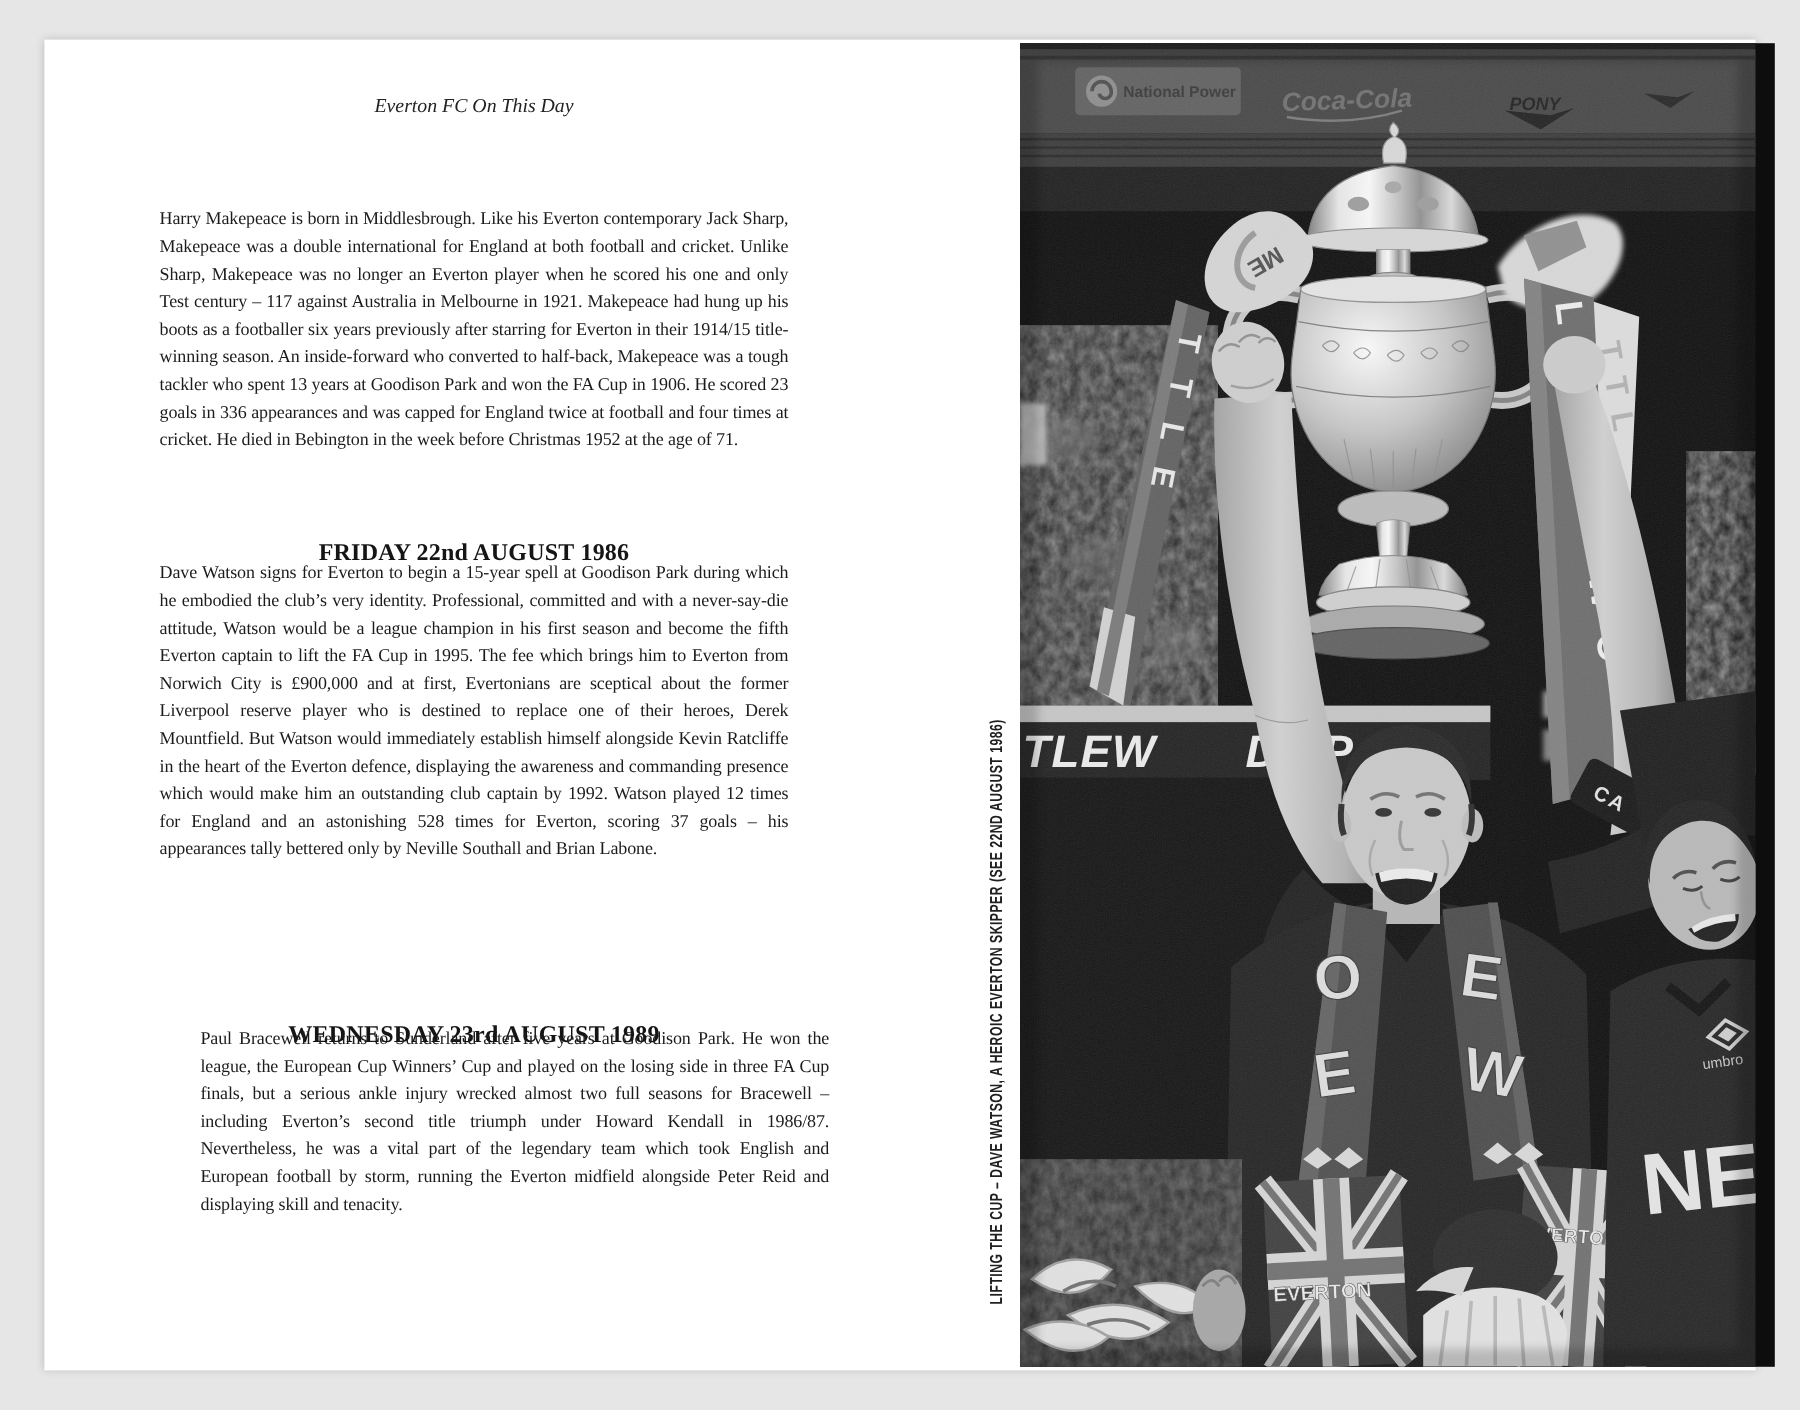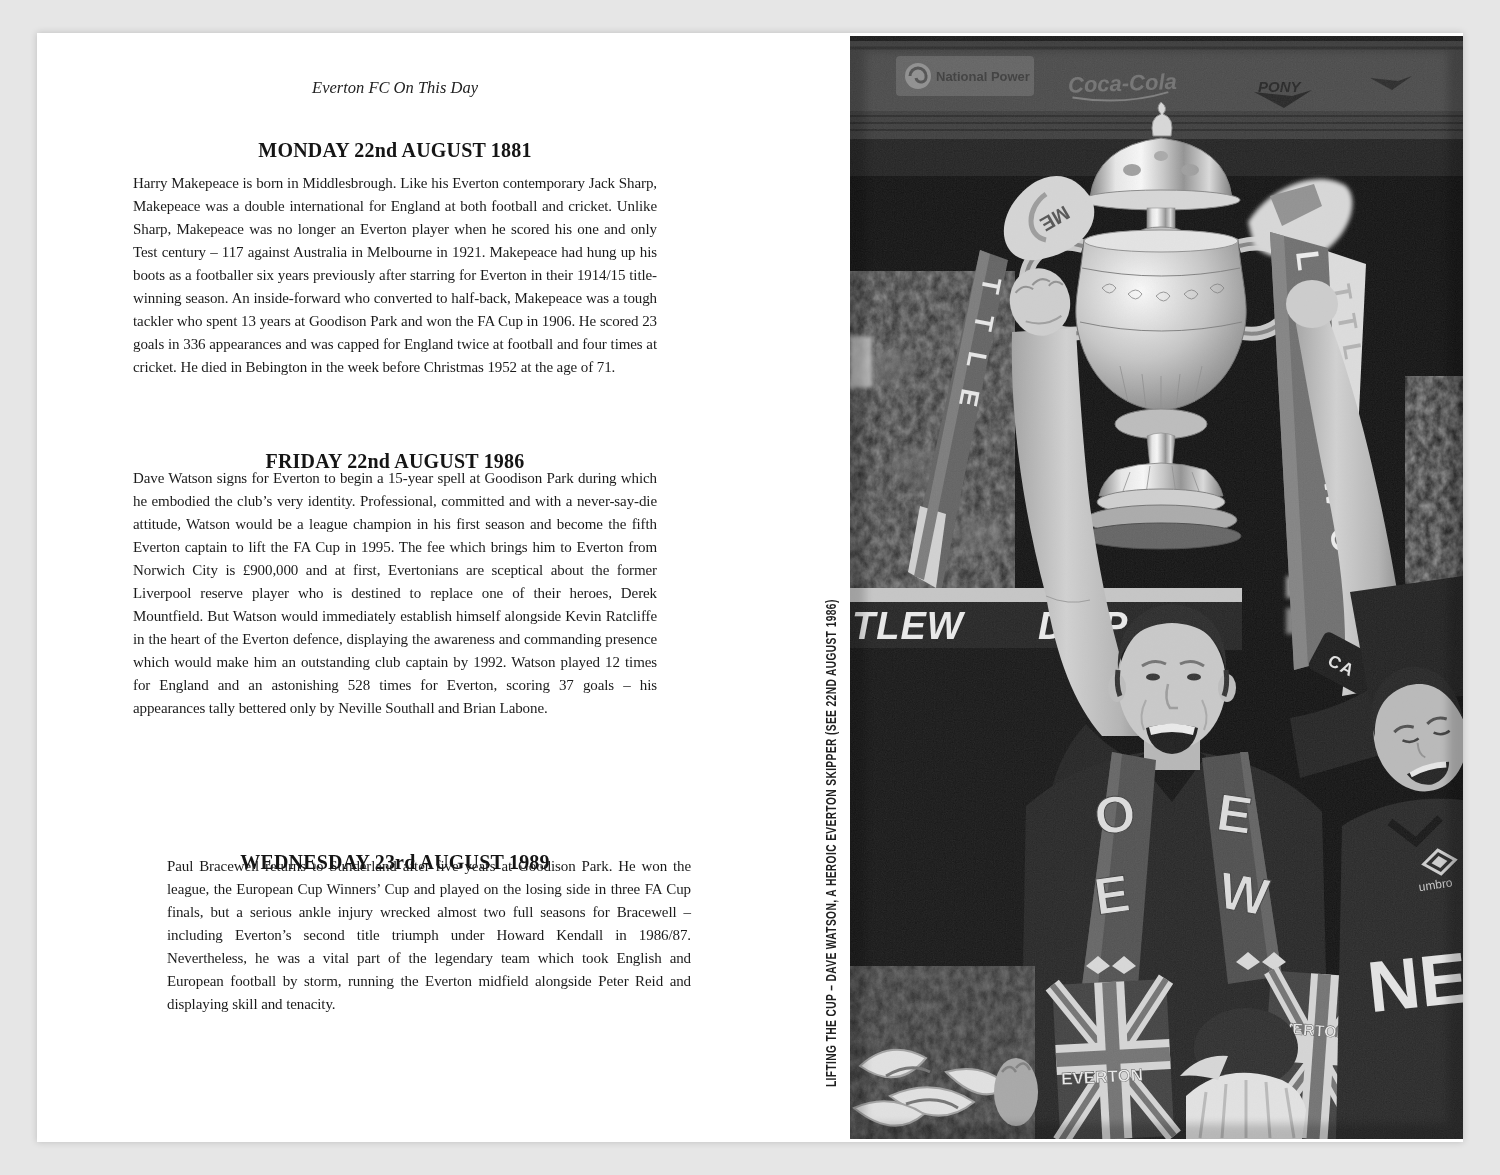--- a/index.html
+++ b/index.html
@@ -28,33 +28,32 @@
   .h3{top:818px;} .p3{top:822px;margin-left:34px;}
   .page-number{top:1043px;text-align:center;font-size:16.5px;}
   .photo-caption{
     position:absolute;left:786px;top:1054px;
     transform-origin:0 0;transform:rotate(-90deg) scaleX(.70);
     white-space:nowrap;font-family:"Liberation Sans",sans-serif;
     font-weight:bold;font-size:14.5px;letter-spacing:.6px;color:#1f1f1f;
   }
   .photo{
     position:absolute;left:813px;top:3px;width:613px;height:1103px;
-    background:#0d0d0d;overflow:hidden;
+    background:#0d0d0d;overflow:hidden;padding-left:16px;
   }
   .photo svg{position:absolute;left:0;top:0;}
   svg text{font-family:"Liberation Sans",sans-serif;}
 </style>
 </head>
 <body>
 
 <div class="spread">
 
   <div class="col running-head">Everton FC On This Day</div>
 
-  <div class="col date-heading h1">MONDAY 22nd AUGUST 1881</div>
   <div class="col body-para p1">Harry Makepeace is born in Middlesbrough. Like his Everton contemporary Jack Sharp, Makepeace was a double international for England at both football and cricket. Unlike Sharp, Makepeace was no longer an Everton player when he scored his one and only Test century – 117 against Australia in Melbourne in 1921. Makepeace had hung up his boots as a footballer six years previously after starring for Everton in their 1914/15 title-winning season. An inside-forward who converted to half-back, Makepeace was a tough tackler who spent 13 years at Goodison Park and won the FA Cup in 1906. He scored 23 goals in 336 appearances and was capped for England twice at football and four times at cricket. He died in Bebington in the week before Christmas 1952 at the age of 71.</div>
 
   <div class="col date-heading h2">FRIDAY 22nd AUGUST 1986</div>
   <div class="col body-para p2">Dave Watson signs for Everton to begin a 15-year spell at Goodison Park during which he embodied the club’s very identity. Professional, committed and with a never-say-die attitude, Watson would be a league champion in his first season and become the fifth Everton captain to lift the FA Cup in 1995. The fee which brings him to Everton from Norwich City is £900,000 and at first, Evertonians are sceptical about the former Liverpool reserve player who is destined to replace one of their heroes, Derek Mountfield. But Watson would immediately establish himself alongside Kevin Ratcliffe in the heart of the Everton defence, displaying the awareness and commanding presence which would make him an outstanding club captain by 1992. Watson played 12 times for England and an astonishing 528 times for Everton, scoring 37 goals – his appearances tally bettered only by Neville Southall and Brian Labone.</div>
 
   <div class="col date-heading h3">WEDNESDAY 23rd AUGUST 1989</div>
   <div class="col body-para p3">Paul Bracewell returns to Sunderland after five years at Goodison Park. He won the league, the European Cup Winners’ Cup and played on the losing side in three FA Cup finals, but a serious ankle injury wrecked almost two full seasons for Bracewell – including Everton’s second title triumph under Howard Kendall in 1986/87. Nevertheless, he was a vital part of the legendary team which took English and European football by storm, running the Everton midfield alongside Peter Reid and displaying skill and tenacity.</div>
 
 
   <div class="photo-caption">LIFTING THE CUP – DAVE WATSON, A HEROIC EVERTON SKIPPER (SEE 22ND AUGUST 1986)</div>

